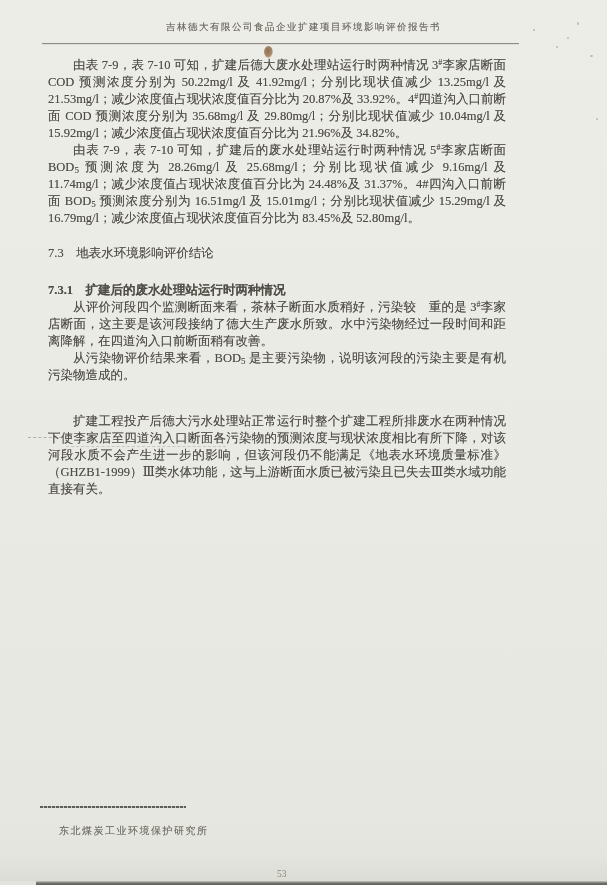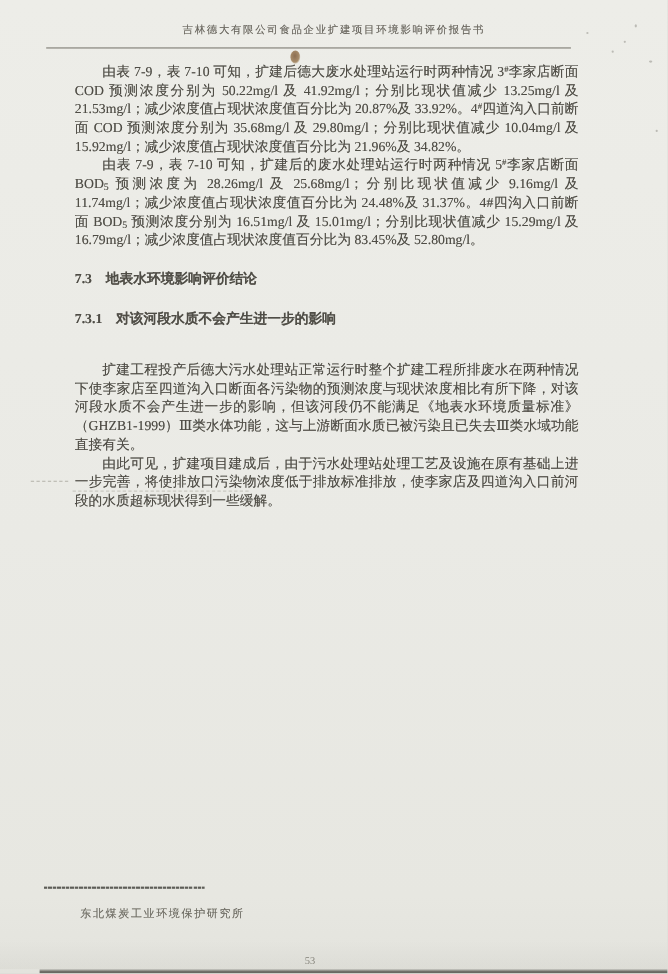--- a/index.html
+++ b/index.html
@@ -23,40 +23,40 @@
     color: #6b6860;
     text-shadow: 0 0 0.6px rgba(107,104,96,.55);
   }
   .header-rule {
     position: absolute; top: 43px; left: 42px; width: 477px; height: 1px;
     background: #8f8d85;
     box-shadow: 0 0.5px 0 rgba(143,141,133,.35);
   }
   
   .body-text {
-    position: absolute; top: 57px; left: 68px; width: 458px;
+    position: absolute; top: 57px; left: 48px; width: 458px;
     font-size: 12.5px; line-height: 17px;
     text-align: justify;
     color: #4f4d46;
     text-shadow: 0 0 0.5px rgba(79,77,70,.55);
   }
   .para { margin: 0; text-indent: 2em; }
   sup { font-size: 8px; line-height: 0; vertical-align: 4px; }
   sub { font-size: 9px; line-height: 0; vertical-align: -2px; }
-  .h-sec { font-size: 12.5px; font-weight: bold; margin: 18px 0 0 0; text-indent: 0; }
+  .h-sec { font-size: 12.5px; font-weight: normal; margin: 18px 0 0 0; text-indent: 0; }
   .h-sub { font-size: 12.5px; font-weight: bold; margin: 20px 0 0 0; text-indent: 0; }
   .mt-12 { margin-top: 12px; }
   .mt-15 { margin-top: 29px; }
   
   .footer-rule {
     position: absolute; left: 40px; top: 806px; width: 146px; height: 2px;
     background: repeating-linear-gradient(90deg, #5e5e58 0 3px, rgba(94,94,88,.25) 3px 4px);
   }
   .footer-org {
-    position: absolute; left: 73px; top: 824px;
+    position: absolute; left: 59px; top: 824px;
     font-size: 10px; letter-spacing: 1.5px; color: #6e6c63;
     text-shadow: 0 0 0.6px rgba(110,108,99,.5);
   }
   .footer-page {
     position: absolute; left: 277px; top: 869px;
     font-size: 9.5px; color: #6e6c63;
   }
   
   .ink-stain {
     position: absolute; left: 264px; top: 46px; width: 9px; height: 12px;
@@ -95,26 +95,27 @@
   <div class="speckle" style="left:577px; top:22px; width:2px; height:3px;"></div>
   <div class="speckle" style="left:590px; top:55px; width:3px; height:2px;"></div>
   <div class="speckle" style="left:567px; top:37px; width:2px; height:2px;"></div>
   <div class="speckle" style="left:596px; top:118px; width:2px; height:2px;"></div>
 
   <div class="body-text">
     <p class="para"><span>由表 7-9，表 7-10 可知，扩建后德大废水处理站运行时两种情况 3</span><sup>#</sup><span>李家店断面 COD 预测浓度分别为 50.22mg/l 及 41.92mg/l；分别比现状值减少 13.25mg/l 及 21.53mg/l；减少浓度值占现状浓度值百分比为 20.87%及 33.92%。4</span><sup>#</sup><span>四道沟入口前断面 COD 预测浓度分别为 35.68mg/l 及 29.80mg/l；分别比现状值减少 10.04mg/l 及 15.92mg/l；减少浓度值占现状浓度值百分比为 21.96%及 34.82%。</span></p>
     <p class="para"><span>由表 7-9，表 7-10 可知，扩建后的废水处理站运行时两种情况 5</span><sup>#</sup><span>李家店断面 BOD</span><sub>5</sub><span> 预测浓度为 28.26mg/l 及 25.68mg/l；分别比现状值减少 9.16mg/l 及 11.74mg/l；减少浓度值占现状浓度值百分比为 24.48%及 31.37%。4#四沟入口前断面 BOD</span><sub>5</sub><span> 预测浓度分别为 16.51mg/l 及 15.01mg/l；分别比现状值减少 15.29mg/l 及 16.79mg/l；减少浓度值占现状浓度值百分比为 83.45%及 52.80mg/l。</span></p>
 
     <h2 class="h-sec">7.3　地表水环境影响评价结论</h2>
-    <h3 class="h-sub">7.3.1　对该河段水质不会产生进一步的影响</h3>
+    <h3 class="h-sub">7.3.1　扩建后的废水处理站运行时两种情况</h3>
 
+    <p class="para"><span>从评价河段四个监测断面来看，茶林子断面水质稍好，污染较　重的是 3</span><sup>#</sup><span>李家店断面，这主要是该河段接纳了德大生产废水所致。水中污染物经过一段时间和距离降解，在四道沟入口前断面稍有改善。</span></p>
+    <p class="para"><span>从污染物评价结果来看，BOD</span><sub>5</sub><span> 是主要污染物，说明该河段的污染主要是有机污染物造成的。</span></p>
 
 
     <p class="para mt-15"><span>扩建工程投产后德大污水处理站正常运行时整个扩建工程所排废水在两种情况下使李家店至四道沟入口断面各污染物的预测浓度与现状浓度相比有所下降，对该河段水质不会产生进一步的影响，但该河段仍不能满足《地表水环境质量标准》（GHZB1-1999）Ⅲ类水体功能，这与上游断面水质已被污染且已失去Ⅲ类水域功能直接有关。</span></p>
-    <p class="para"><span>由此可见，扩建项目建成后，由于污水处理站处理工艺及设施在原有基础上进一步完善，将使排放口污染物浓度低于排放标准排放，使李家店及四道沟入口前河段的水质超标现状得到一些缓解。</span></p>
   </div>
 
   <div class="underline-artifact" style="left:28px; top:437px; width:34px;"></div>
   <div class="underline-artifact" style="left:66px; top:446px; width:160px; opacity:.35;"></div>
 
   <div class="footer-rule"></div>
   <div class="footer-org">东北煤炭工业环境保护研究所</div>
   <div class="footer-page">53</div>
 
   <div class="scan-bottom-fade"></div>

